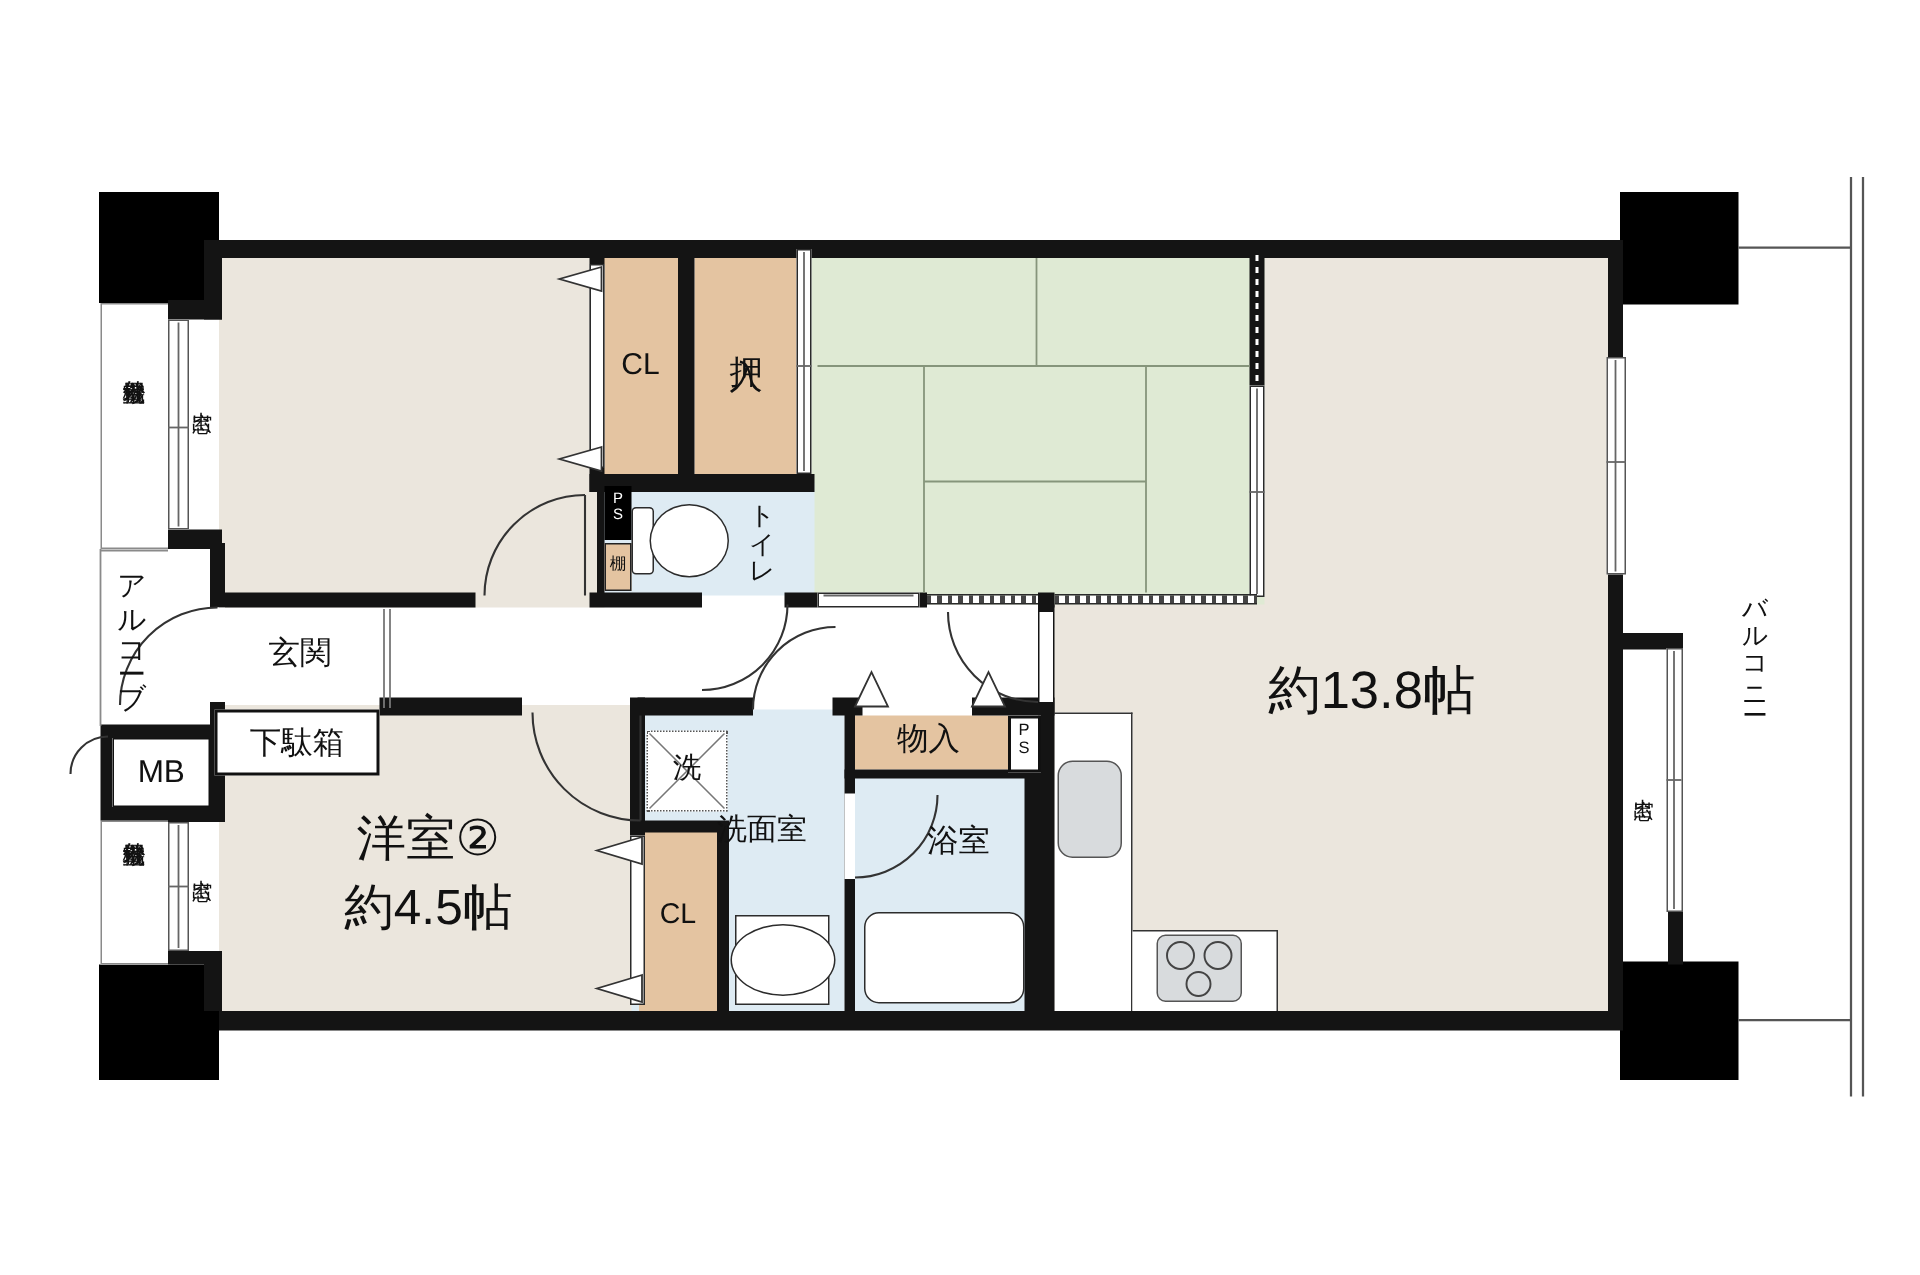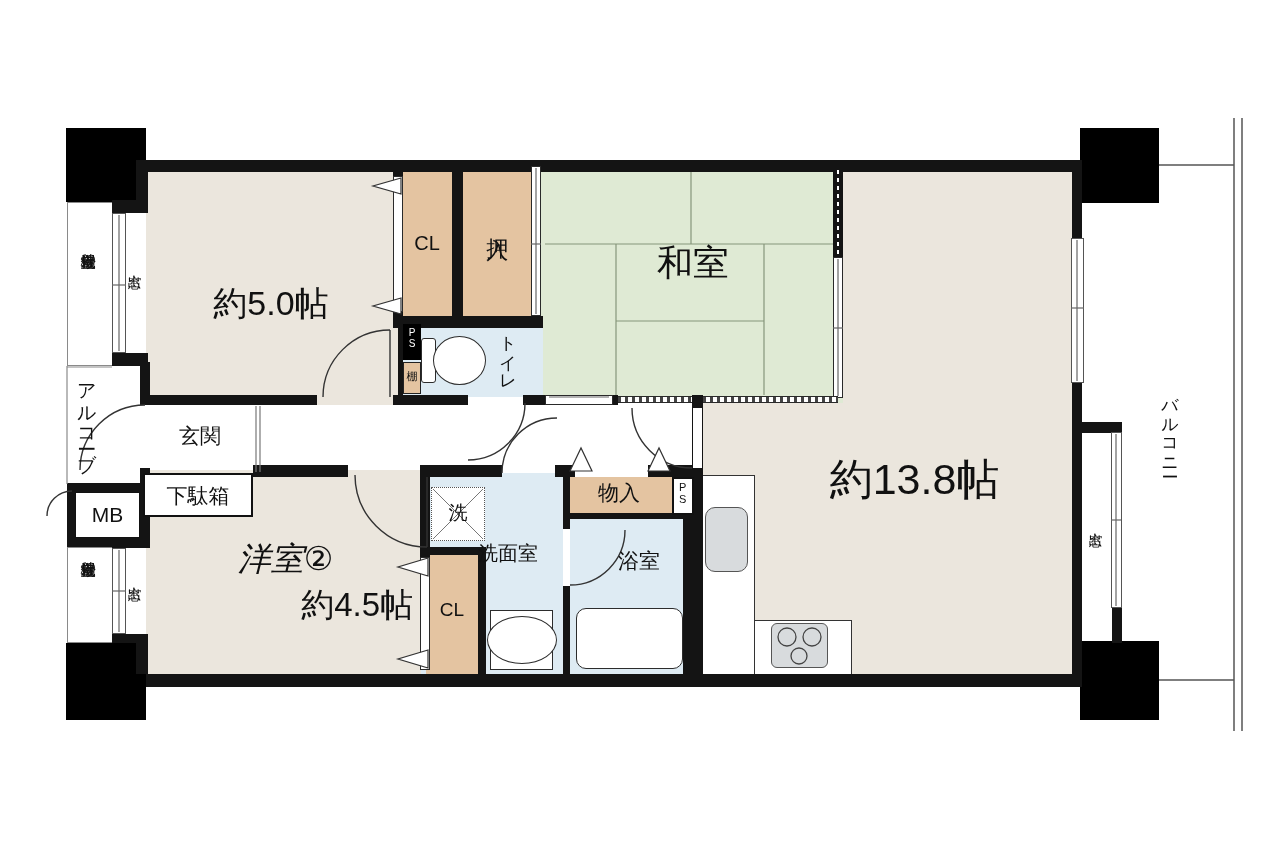--- a/index.html
+++ b/index.html
@@ -199,28 +199,26 @@
     <g stroke="#333" stroke-width="1.2" fill="#fff">
       <polygon points="401,178 373,186 401,194"></polygon>
       <polygon points="401,298 373,306 401,314"></polygon>
       <polygon points="428,558 398,567 428,576"></polygon>
       <polygon points="428,650 398,659 428,668"></polygon>
       <polygon points="570,471 581,448 592,471"></polygon>
       <polygon points="648,471 659,448 670,471"></polygon>
     </g>
   </svg>
 
-  <div class="lbl" style="left:146px;top:284px;width:250px;font-size:34px;">約5.0帖</div>
-
-  <div class="lbl" style="left:558px;top:242px;width:270px;font-size:36px;">和室</div>
-
-  <div class="lbl" style="left:792px;top:455px;width:245px;font-size:43px;">約13.8帖</div>
-
-  <div class="lbl" style="left:158px;top:540px;width:255px;font-size:33px;font-style:italic;">洋室②</div>
-  <div class="lbl" style="left:158px;top:586px;width:255px;font-size:33px;text-align:right;">約4.5帖</div>
+
+
+  <div class="lbl" style="left:792px;top:441px;width:245px;font-size:35px;">約13.8帖</div>
+
+  <div class="lbl" style="left:158px;top:540px;width:255px;font-size:33px;">洋室②</div>
+  <div class="lbl" style="left:158px;top:586px;width:255px;font-size:33px;">約4.5帖</div>
 
   <div class="lbl" style="left:146px;top:424px;width:108px;font-size:21px;">玄関</div>
   <div class="lbl" style="left:143px;top:484px;width:110px;font-size:21px;">下駄箱</div>
   <div class="lbl vtext" style="left:76px;top:371px;font-size:19px;">アルコーブ</div>
   <div class="lbl" style="left:75px;top:503px;width:65px;font-size:21px;">MB</div>
   <div class="lbl vtext" style="left:80px;top:242px;font-size:15px;letter-spacing:0;">室外機置場</div>
   <div class="lbl vtext" style="left:80px;top:550px;font-size:15px;letter-spacing:0;">室外機置場</div>
   <div class="lbl vtext" style="left:127px;top:263px;font-size:14px;">出窓</div>
   <div class="lbl vtext" style="left:127px;top:575px;font-size:14px;">出窓</div>
   <div class="lbl vtext" style="left:1088px;top:521px;font-size:14px;">出窓</div>

